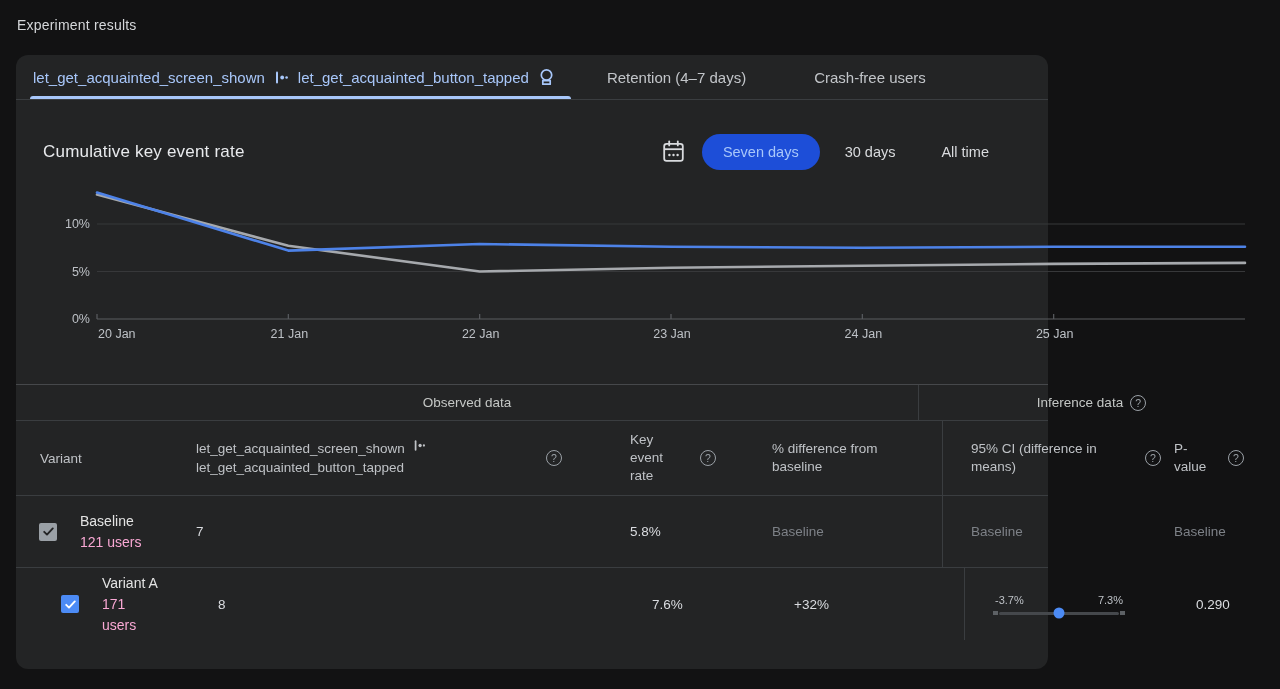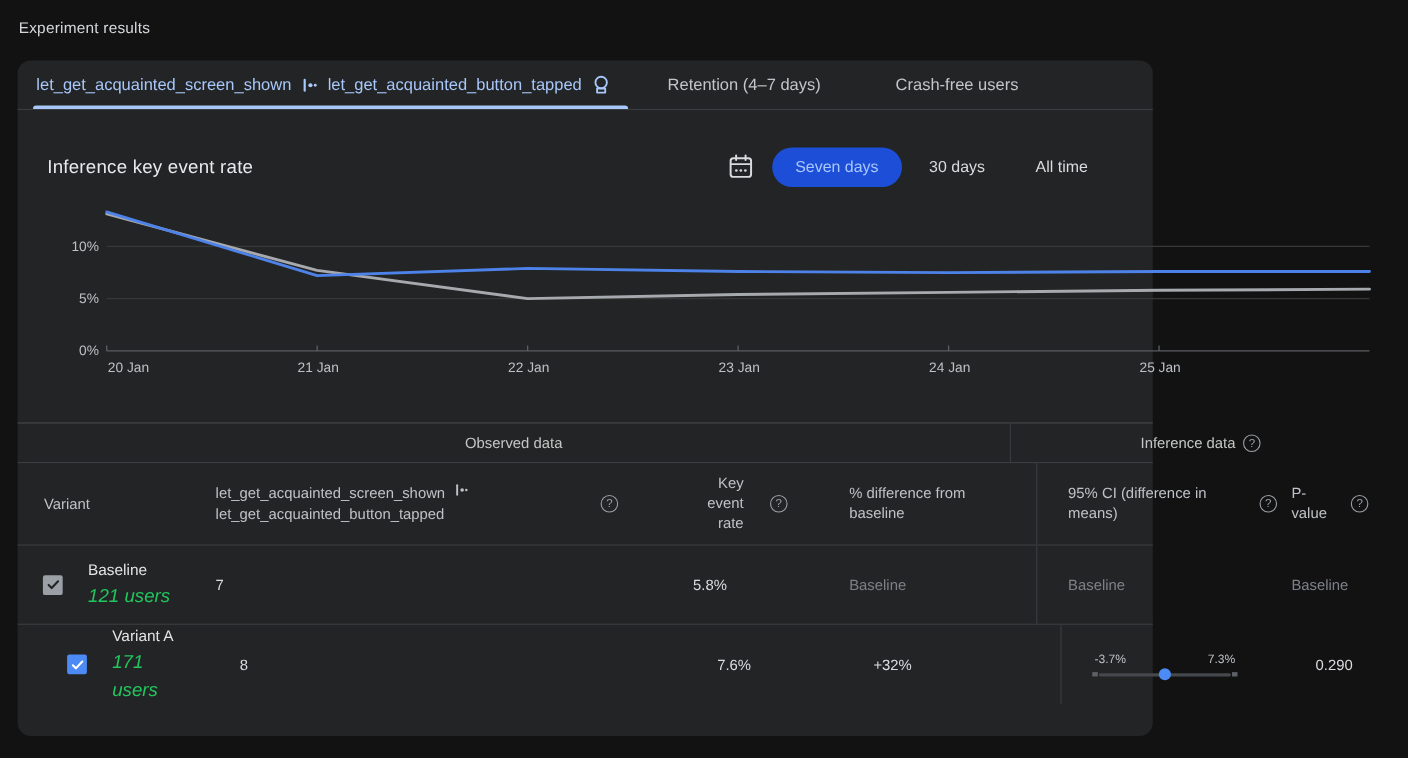--- a/index.html
+++ b/index.html
@@ -86,42 +86,42 @@
     grid-column:6 / span 2;
     border-left:1px solid #3a3d40;
     height:100%;
     display:flex; align-items:center; justify-content:center; gap:7px;
   }
   .head-row { height:75px; border-bottom:1px solid #3a3d40; font-size:13.5px; color:#bfc2c6; }
   .head-variant { grid-column:1 / span 2; padding-left:24px; }
   .cell-event { display:flex; align-items:center; justify-content:space-between; padding-right:14px; }
   .event-name { line-height:1.35; }
   .event-name .seq-icon { margin-left:8px; vertical-align:1px; }
-  .cell-rate { padding-left:54px; display:flex; align-items:center; gap:24px;text-align:right; }
+  .cell-rate { padding-left:54px; display:flex; align-items:center; gap:24px; }
   .cell-rate .label { width:48px; line-height:1.35; }
   .cell-diff { padding-left:56px; }
   .cell-diff .label { width:132px; line-height:1.35; }
   .cell-ci { padding-left:28px; border-left:1px solid #3a3d40; height:100%;
              display:flex; align-items:center; gap:14px;margin-left:24px; }
   .cell-ci .label { width:160px; line-height:1.35; }
   .cell-p { padding-left:10px; display:flex; align-items:center; gap:10px; }
   .cell-p .label { width:44px; line-height:1.35; }
   .data-row { height:72px; border-bottom:1px solid #3a3d40; font-size:13.5px; }
   .data-row:last-child { border-bottom:none;padding-left:22px; }
   .cell-check { display:flex; justify-content:center; }
   .checkbox {
     width:18px; height:18px; border-radius:2px;
     display:flex; align-items:center; justify-content:center;
     cursor:pointer;
   }
   .checkbox.gray { background:#9aa0a6; }
   .checkbox.blue { background:#4c8bf5; }
   .variant-cell { line-height:1.5; }
   .variant-name { color:#e3e3e3; font-size:14px; }
-  .variant-users { color:#22c55e; font-size:17px;font-style:italic; }
+  .variant-users { color:#f9a8d4; font-size:14px; }
   .variant-users.narrow { display:block; max-width:46px; }
   .val { color:#dadce0; }
   .muted { color:#7d8187; }
   .ci-block { width:132px; }
   .ci-labels { display:flex; justify-content:space-between; font-size:11px; color:#bdc1c6;
                padding:0 2px 6px 2px; }
   .ci-track { position:relative; height:3px; background:#45484c; border-radius:2px; margin:0 6px; }
   .ci-track::before, .ci-track::after {
     content:""; position:absolute; top:-0.5px; width:5px; height:4px; background:#5d6165;
   }
@@ -170,21 +170,21 @@
     </div>
     <div class="tab plain">
       <span>Retention (4–7 days)</span>
     </div>
     <div class="tab plain">
       <span>Crash-free users</span>
     </div>
   </div>
 
   <div class="chart-header">
-    <div class="chart-title">Inference key event rate</div>
+    <div class="chart-title">Cumulative key event rate</div>
     <div class="range-controls">
       <button class="calendar-btn">
         <svg width="23" height="24" viewBox="0 0 23 24">
           <rect x="2.2" y="3.8" width="18.6" height="17" rx="2.4" fill="none" stroke="#d9dbde" stroke-width="1.8"></rect>
           <line x1="2.5" y1="9.2" x2="20.5" y2="9.2" stroke="#d9dbde" stroke-width="1.8"></line>
           <line x1="7.2" y1="1.4" x2="7.2" y2="5.4" stroke="#d9dbde" stroke-width="1.8" stroke-linecap="round"></line>
           <line x1="15.8" y1="1.4" x2="15.8" y2="5.4" stroke="#d9dbde" stroke-width="1.8" stroke-linecap="round"></line>
           <circle cx="7.4" cy="15" r="1.2" fill="#d9dbde"></circle>
           <circle cx="11.5" cy="15" r="1.2" fill="#d9dbde"></circle>
           <circle cx="15.6" cy="15" r="1.2" fill="#d9dbde"></circle>

